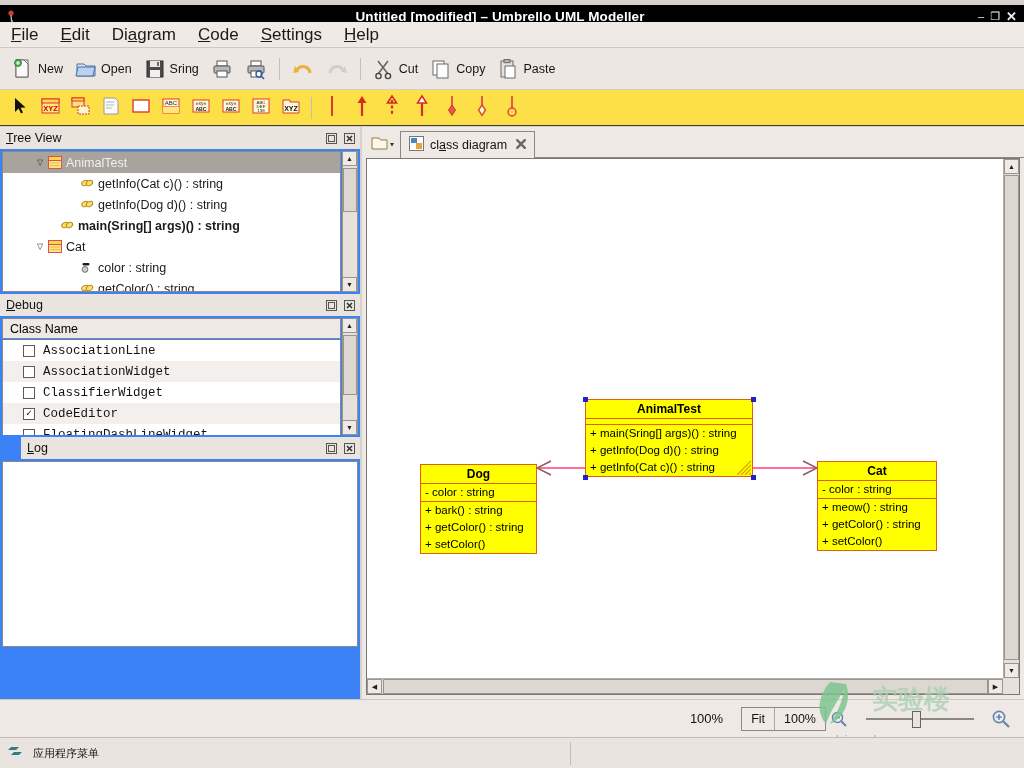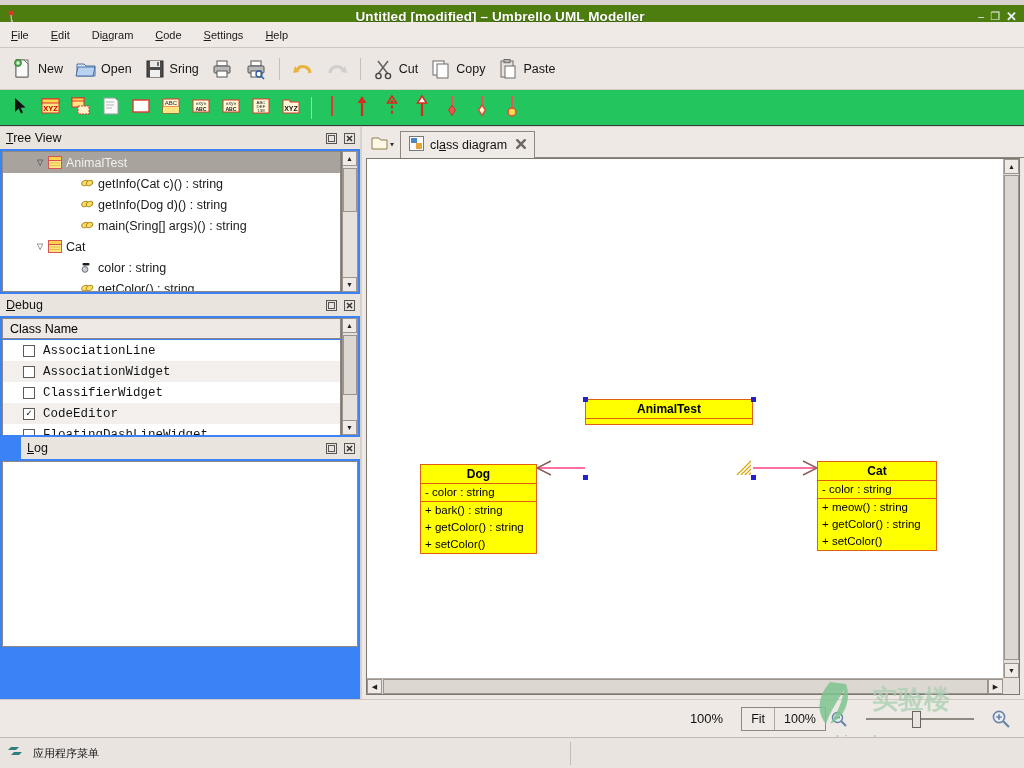--- a/index.html
+++ b/index.html
@@ -9,57 +9,57 @@
     font-size: 12px;
     overflow: hidden;
     background: #d6d1cd;
   }
   #app { position: relative; width: 1024px; height: 768px; }
 
   
   .titlebar {
     position: absolute; left: 0; top: 5px; width: 1024px; height: 22px;
     background: linear-gradient(180deg, #5d7b9d 0%, #4a6party 0%, #4b688a 55%, #44607f 100%);
-    background-color: #4d7c0f;
+    background-color: #000000;
     display: flex; align-items: center;
   }
   .tb-icon { width: 18px; margin-left: 4px; display:flex; align-items:center; justify-content:center;}
   .tb-title {
     flex: 1; text-align: center; color: #ffffff;
     font-size: 13.5px; font-weight: bold; letter-spacing: .1px;
     text-shadow: 0 1px 1px rgba(0,0,0,.35);
   }
   .tb-btns { display: flex; align-items: center; gap: 6px; padding-right: 7px; }
   .tb-btn { color: #e9eef3; font-size: 11px; line-height: 1; cursor: default; }
   .tb-btn.close { font-size: 13px; font-weight: bold; }
 
   
   .menubar {
     position: absolute; left: 0; top: 22px; width: 1024px; height: 26px;
     background: #efeae6; display: flex; align-items: center;
     border-bottom: 1px solid #cfc8c2;
   }
-  .menu-item { padding: 3px 11px; font-size: 11px; color: #1a1a1a; cursor: default; }
+  .menu-item { padding: 3px 11px; font-size: 17px; color: #1a1a1a; cursor: default; }
   .menu-item u { text-decoration: underline; }
 
   
   .toolbar1 {
     position: absolute; left: 0; top: 48px; width: 1024px; height: 42px;
     background: #ece7e2; display: flex; align-items: center; padding-left: 6px;
     border-bottom: 1px solid #d4cdc6;
   }
   .tbtn { display: flex; align-items: center; gap: 4px; padding: 3px 6px; cursor: default; white-space: nowrap; }
   .tbtn .lbl { font-size: 12.5px; color: #161616; }
   .tsep { width: 1px; height: 22px; background: #c6bfb8; margin: 0 6px; }
   .ico { width: 22px; height: 22px; display: block; }
 
   
   .toolbar2 {
     position: absolute; left: 0; top: 90px; width: 1024px; height: 36px;
-    background: #22c55e; display: flex; align-items: center; padding-left: 6px;
+    background: #fde047; display: flex; align-items: center; padding-left: 6px;
     border-bottom: 1px solid #3a3a3a;
   }
   .t2btn { width: 30px; height: 30px; display:flex; align-items:center; justify-content:center; cursor: default; }
   .t2sep { width: 1px; height: 22px; background: #c6bfb8; margin: 0 5px; }
 
   
   .leftcol { position: absolute; left: 0; top: 127px; width: 360px; height: 572px; background: #3b82f6; }
 
   .panel-title {
     height: 22px; display: flex; align-items: center;
@@ -475,21 +475,21 @@
             <div class="tnode" style="padding-left: 62px;">
               <span class="t-arrow"></span>
               <span class="t-ico">
                 <svg width="15" height="13" viewBox="0 0 15 13">
                   <ellipse cx="5" cy="6" rx="3.4" ry="2.4" transform="rotate(-30 5 6)" fill="#ffe066" stroke="#b08c20"></ellipse>
                   <ellipse cx="9.5" cy="6" rx="3.4" ry="2.4" transform="rotate(-30 9.5 6)" fill="#ffe066" stroke="#b08c20"></ellipse>
                 </svg>
               </span>
               <span>getInfo(Dog d)() : string</span>
             </div>
-            <div class="tnode" style="padding-left: 62px;">
+            <div class="tnode" style="padding-left: 42px; font-weight: bold;">
               <span class="t-arrow"></span>
               <span class="t-ico">
                 <svg width="15" height="13" viewBox="0 0 15 13">
                   <ellipse cx="5" cy="6" rx="3.4" ry="2.4" transform="rotate(-30 5 6)" fill="#ffe066" stroke="#b08c20"></ellipse>
                   <ellipse cx="9.5" cy="6" rx="3.4" ry="2.4" transform="rotate(-30 9.5 6)" fill="#ffe066" stroke="#b08c20"></ellipse>
                 </svg>
               </span>
               <span>main(Sring[] args)() : string</span>
             </div>
             <div class="tnode" style="padding-left: 30px;">
@@ -643,20 +643,25 @@
             <g>
               <line x1="386" y1="309" x2="450" y2="309" stroke="#ff3f7f" stroke-width="1.6"></line>
               <path d="M436 302 L450 309 L436 316" stroke="#8a5b5b" stroke-width="1.4" fill="none"></path>
             </g>
           </svg>
       <div class="uml" style="left: 218px; top: 240px; width: 168px;">
             <div class="nm">AnimalTest</div>
             <div class="sect">
               <div class="empty"></div>
             </div>
+            <div class="sect">
+              <div class="row">+ main(Sring[] args)() : string</div>
+              <div class="row">+ getInfo(Dog d)() : string</div>
+              <div class="row">+ getInfo(Cat c)() : string</div>
+            </div>
           </div>
           <div class="handle" style="left: 216px; top: 238px;"></div>
           <div class="handle" style="left: 384px; top: 238px;"></div>
           <div class="handle" style="left: 216px; top: 316px;"></div>
           <div class="handle" style="left: 384px; top: 316px;"></div>
           <div style="position: absolute; width: 16px; height: 16px; overflow: hidden; left: 368px; top: 300px;"><svg width="16" height="16">
               <path d="M16 2 L2 16 M16 6 L6 16 M16 10 L10 16 M16 14 L14 16" stroke="#d9a000" stroke-width="1.2"></path>
             </svg></div>
           <div class="uml" style="left: 53px; top: 305px; width: 117px;">
             <div class="nm">Dog</div>

